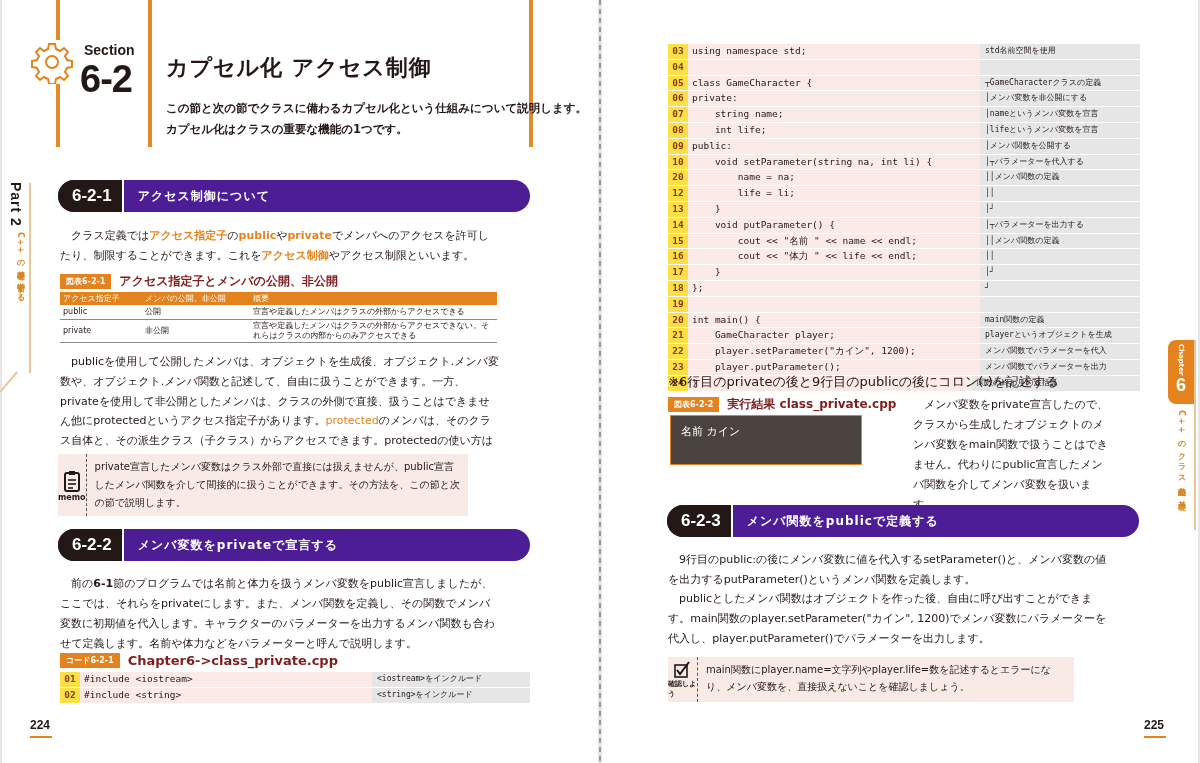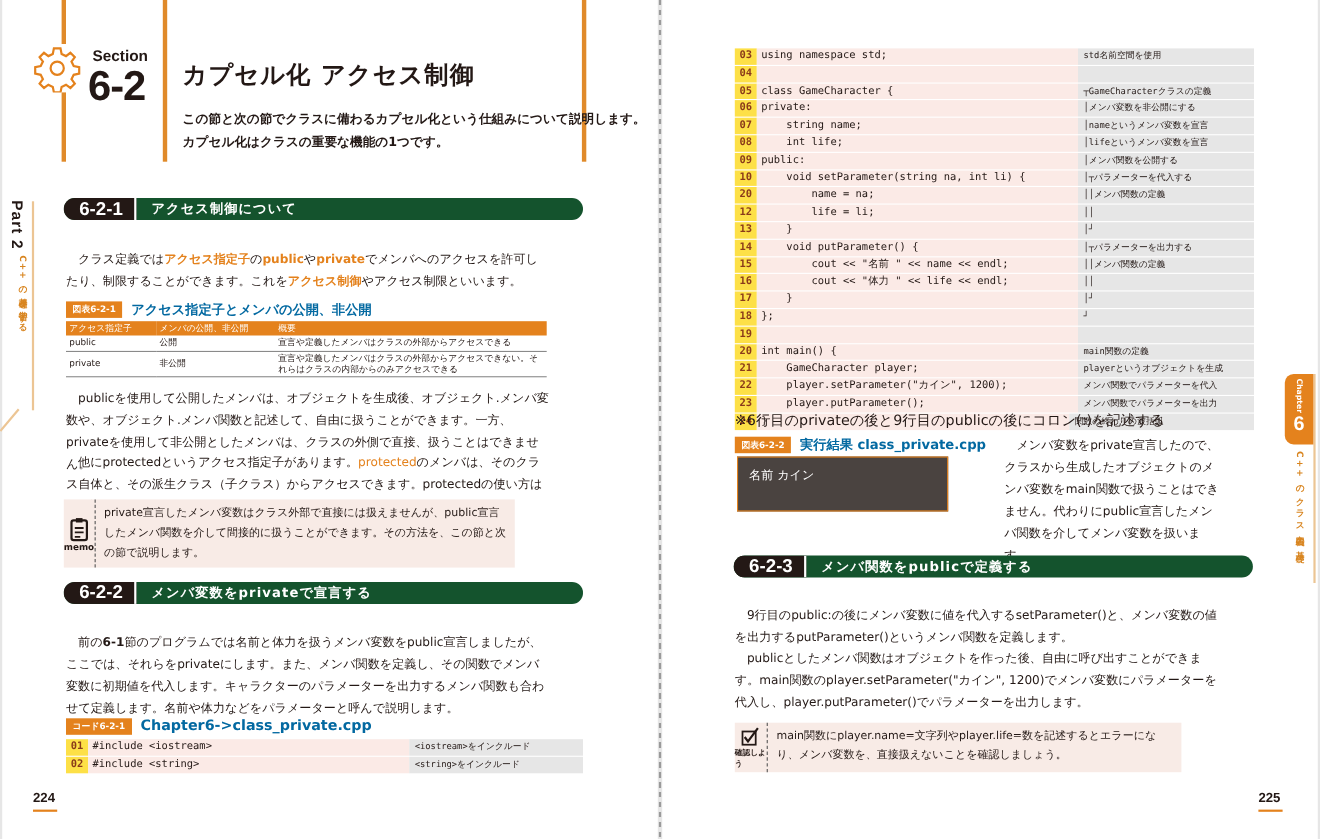--- a/index.html
+++ b/index.html
@@ -22,32 +22,32 @@
   .section-title { position: absolute; left: 166px; top: 53px; font-size: 22px; font-weight: bold; letter-spacing: 1px; }
   .section-lead { position: absolute; left: 166px; top: 98px; width: 425px; font-size: 11.5px; font-weight: bold; line-height: 21px; }
 
   
   .part-label { position: absolute; left: 8px; top: 182px; writing-mode: vertical-rl; font-size: 14px; font-weight: bold; font-family: "Liberation Sans", sans-serif; letter-spacing: 1px; }
   .part-sub { position: absolute; left: 14px; top: 232px; writing-mode: vertical-rl; font-size: 8px; color: #d8841e; font-weight: bold; letter-spacing: 1px; }
   .part-line { position: absolute; left: 29px; top: 183px; width: 2px; height: 190px; background: #ecc594; }
   .part-line2 { position: absolute; left: 16px; top: 372px; width: 2px; height: 26px; background: #ecc594; transform: rotate(40deg); transform-origin: top; }
 
   
-  .hbar { position: absolute; height: 20px; border-radius: 17px; background: #14532d; overflow: hidden; display: flex; align-items: center; }
+  .hbar { position: absolute; height: 32px; border-radius: 17px; background: #4c1d95; overflow: hidden; display: flex; align-items: center; }
   .hbar-num { background: #231815; color: #fff; height: 100%; display: flex; align-items: center; padding: 0 10px 0 14px; font-size: 17px; font-weight: bold; font-family: "Liberation Sans", sans-serif; border-right: 2px solid #fff; }
   .hbar-title { color: #fff; font-size: 12px; font-weight: bold; padding-left: 14px; letter-spacing: 1px; }
 
   .para { position: absolute; font-size: 11px; line-height: 20px; color: #231815; }
   .hl { color: #e4821d; font-weight: bold; }
   .b { font-weight: bold; }
 
   
   .fig-cap { position: absolute; display: flex; align-items: center; }
   .fig-tag { background: #e4821d; color: #fff; font-size: 8px; font-weight: bold; padding: 2px 6px; margin-right: 8px; }
-  .fig-title { color: #0369a1; font-size: 12px; font-weight: bold; }
+  .fig-title { color: #7f1d1d; font-size: 12px; font-weight: bold; }
 
   table.access { position: absolute; left: 60px; top: 292px; width: 437px; border-collapse: collapse; font-size: 8px; }
   table.access th { background: #e4821d; color: #fff; text-align: left; font-weight: normal; padding: 1px 3px; height: 13px; }
   table.access td { padding: 1px 3px; border-bottom: 1px solid #8a8a8a; height: 14px; vertical-align: middle; line-height: 10px; }
 
   .memo { position: absolute; background: #f8ebe6; display: flex; }
   .memo-icon { width: 40px; display: flex; flex-direction: column; align-items: center; justify-content: center; border-right: 1px dashed #555; }
   .memo-text { font-size: 10px; line-height: 18px; padding: 4px 8px; }
 
   

